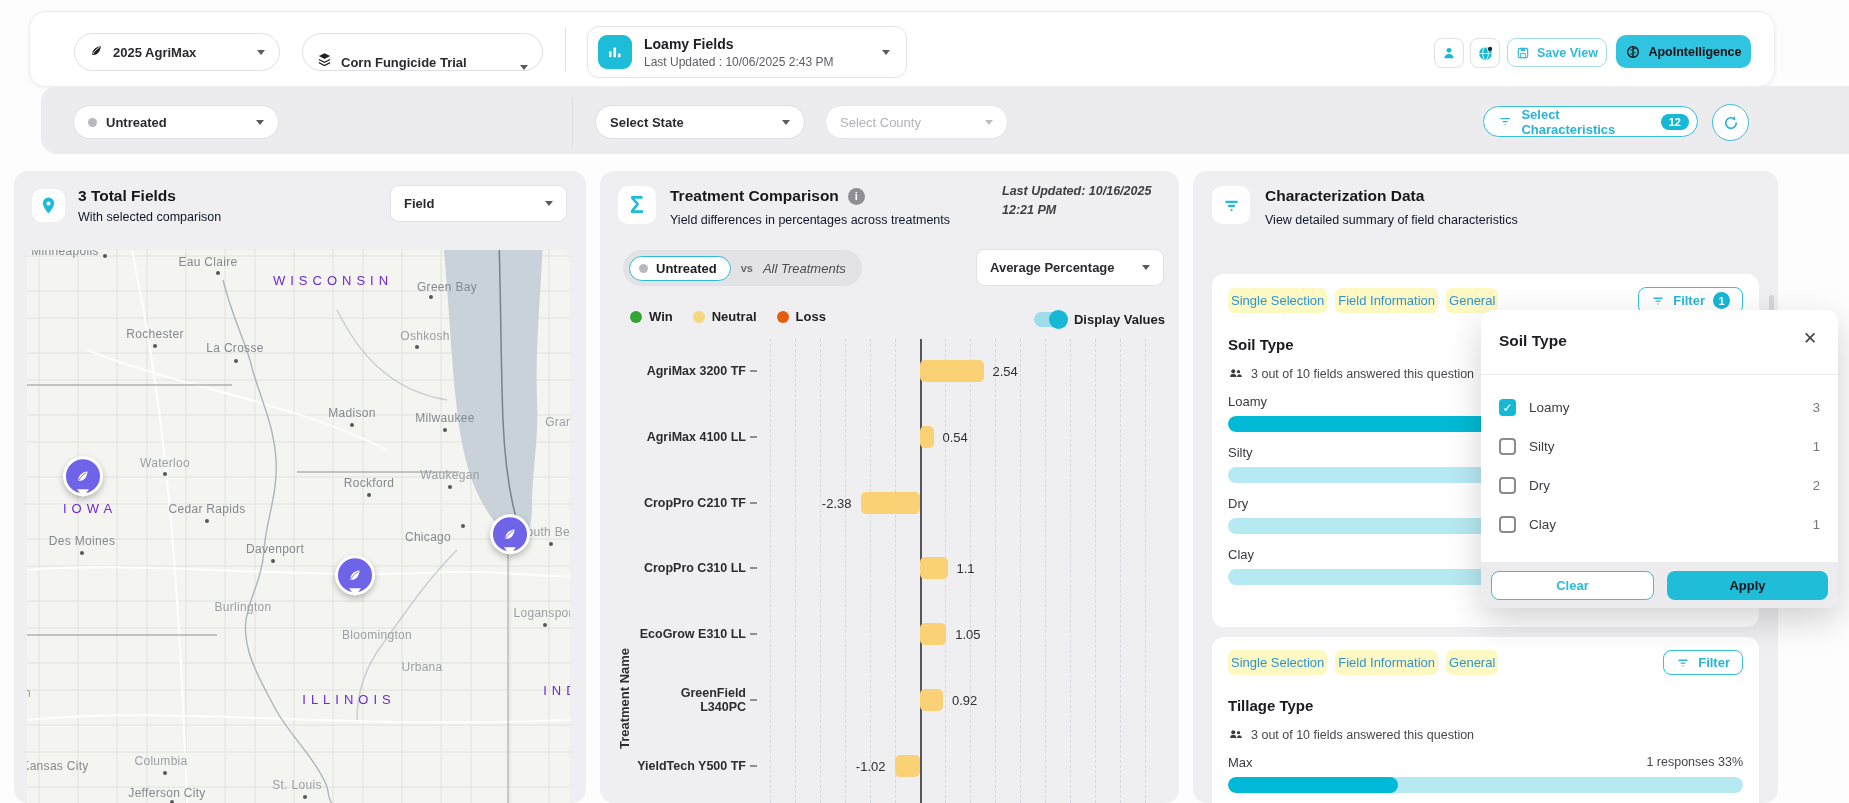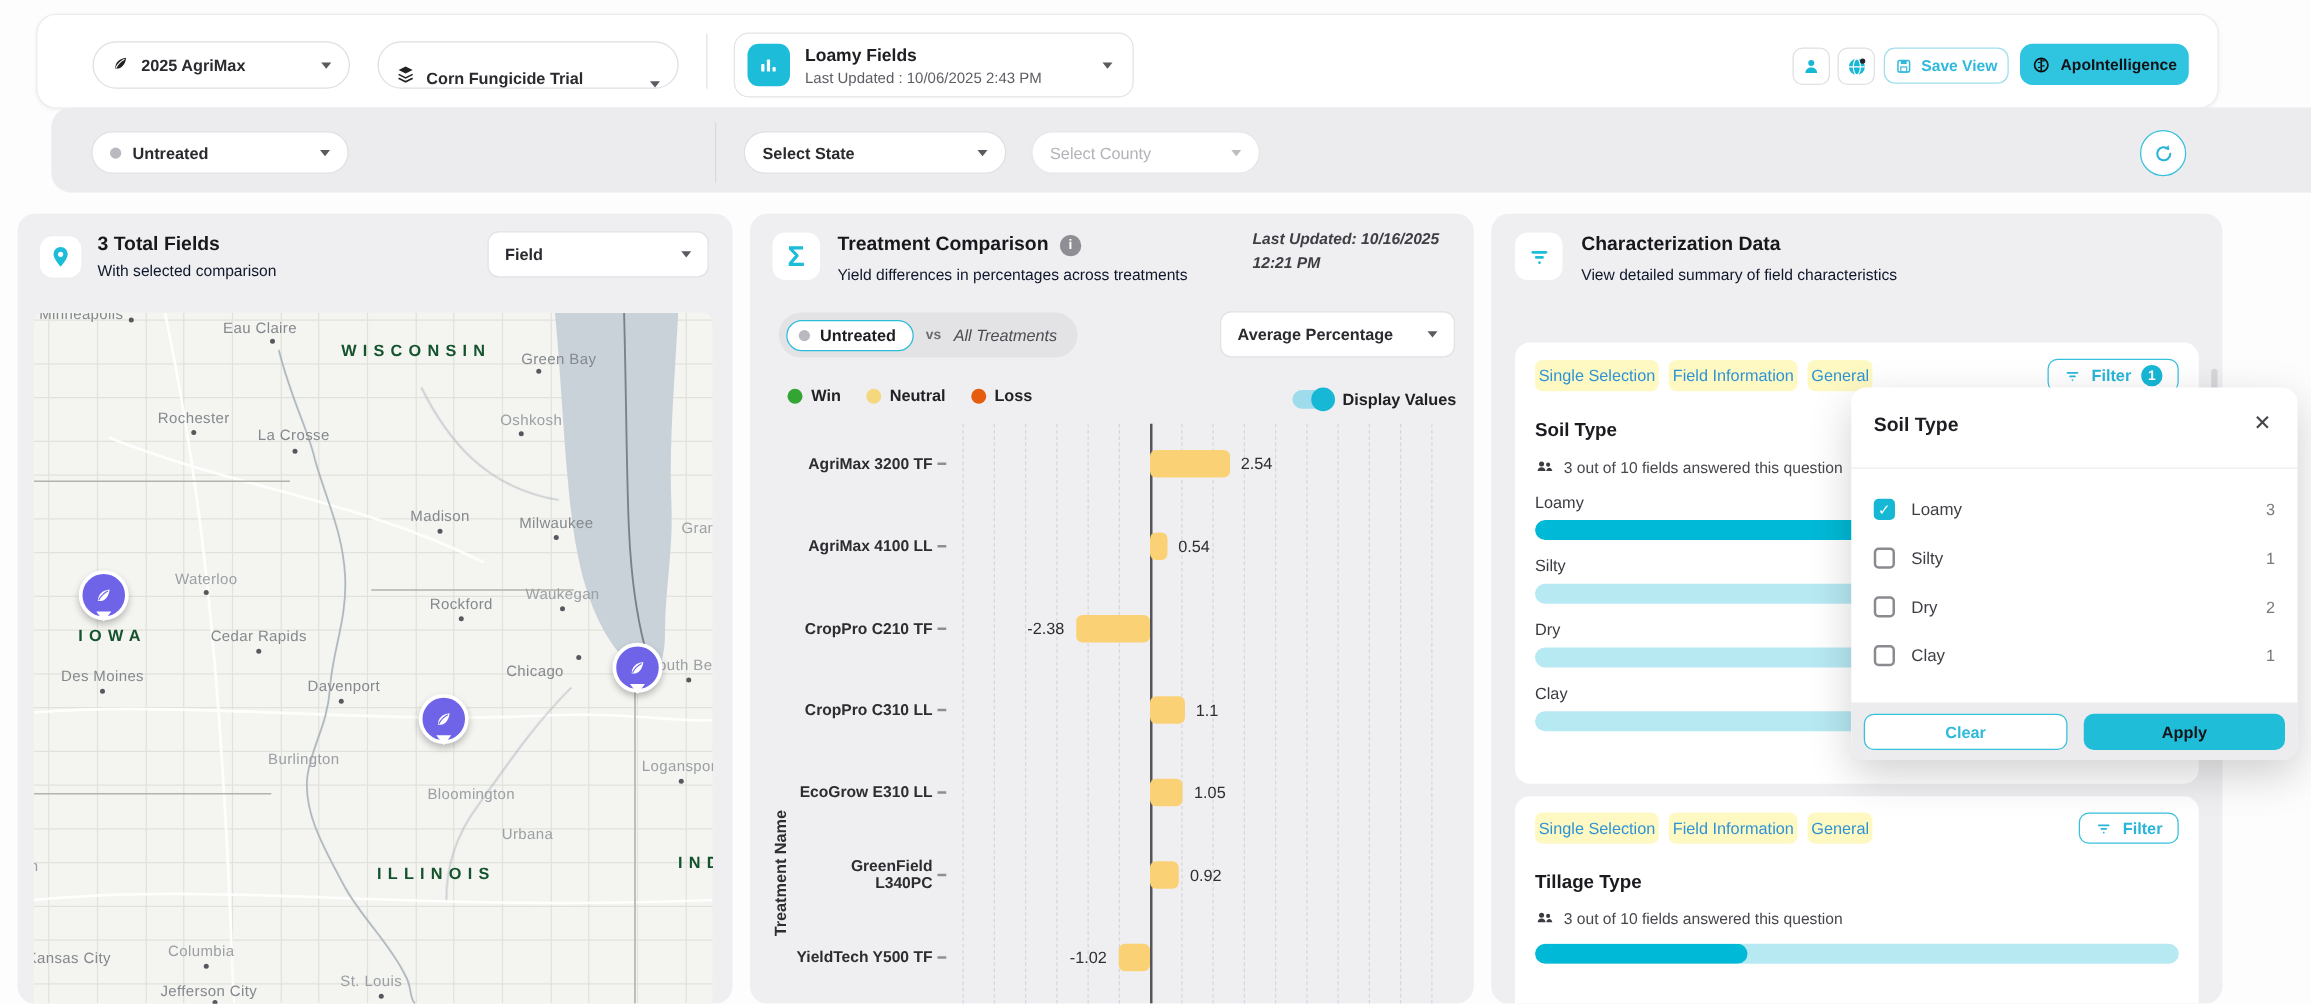--- a/index.html
+++ b/index.html
@@ -28,21 +28,21 @@
   
   .panel{position:absolute;top:171px;height:632px;background:#efeff1;border-radius:14px;overflow:hidden;}
   .panel-tile{position:absolute;background:#fff;border-radius:10px;display:flex;align-items:center;justify-content:center;}
   .p-title{position:absolute;font-size:15.5px;font-weight:bold;color:#17171c;}
   .p-sub{position:absolute;font-size:12.5px;color:#0f172a;}
   
   .map-box{position:absolute;left:13px;top:79px;width:543px;height:553px;background:#f4f4f1;border-radius:8px 8px 0 0;overflow:hidden;cursor:grab;}
   .map-city{position:absolute;transform:translate(-50%,-50%);font-size:12px;color:#84898e;white-space:nowrap;letter-spacing:.3px;}
   .map-city.faint{color:#9ba0a4;}
   .city-dot{position:absolute;width:4px;height:4px;border-radius:50%;background:#55585c;transform:translate(-50%,-50%);}
-  .map-state{position:absolute;transform:translate(-50%,-50%);font-size:13px;color:#14532d;letter-spacing:5px;white-space:nowrap;font-weight:bold;}
+  .map-state{position:absolute;transform:translate(-50%,-50%);font-size:13px;color:#6d28d9;letter-spacing:5px;white-space:nowrap;font-weight:normal;}
   .map-marker{position:absolute;width:34px;height:34px;border-radius:50%;background:#6f63e8;border:3px solid #fff;box-shadow:0 3px 6px rgba(0,0,0,.25);display:flex;align-items:center;justify-content:center;transform:translate(-50%,-62%);cursor:pointer;}
   .map-marker::after{content:'';position:absolute;left:50%;bottom:-10px;transform:translateX(-50%);border:6px solid transparent;border-top:8px solid #fff;}
   
   .cmp-pill{position:absolute;left:23px;top:79px;height:36px;background:#e3e3e6;border-radius:18px;display:flex;align-items:center;gap:10px;padding:0 16px 0 6px;}
   .inner-pill{display:flex;align-items:center;gap:8px;background:#fff;border:1.5px solid #2cbcda;border-radius:15px;padding:4px 13px 4px 9px;font-size:13px;font-weight:bold;cursor:pointer;}
   .vs-label{font-size:11px;font-weight:bold;color:#6a6a70;}
   .alltreat{font-size:13px;font-style:italic;color:#4c4c52;}
   .dd-box{position:absolute;display:flex;align-items:center;background:#fff;border:1px solid #e2e2e6;border-radius:9px;padding:0 13px;font-size:13px;font-weight:bold;color:#2a2a2f;box-sizing:border-box;cursor:pointer;}
   .last-updated{position:absolute;font-size:12.5px;font-style:italic;font-weight:bold;color:#3e3e45;line-height:1.55;}
   .legend-row{position:absolute;left:30px;top:138px;display:flex;gap:20px;align-items:center;}
@@ -170,20 +170,29 @@
     <span class="caret"></span>
   </div>
   <div class="vdiv" style="left:572px;top:98px;height:48px;background:#dadade;"></div>
   <div class="pill" style="left:595px;top:105px;width:210px;height:34px;">
     <span class="grow">Select State</span>
     <span class="caret"></span>
   </div>
   <div class="pill" style="left:825px;top:105px;width:183px;height:34px;color:#b2b2b8;border-color:#e6e6ea;">
     <span class="grow" style="font-weight:normal;">Select County</span>
     <span class="caret lt"></span>
+  </div>
+  <div class="chars-btn">
+    <svg width="15" height="15" viewBox="0 0 24 24">
+        <rect x="4" y="6" width="16" height="2.4" rx="1.2" fill="#27b4d6"></rect>
+        <rect x="7.5" y="11" width="9" height="2.4" rx="1.2" fill="#27b4d6"></rect>
+        <rect x="10.8" y="16" width="2.4" height="2.4" rx="1.2" fill="#27b4d6"></rect>
+      </svg>
+    <span>Select Characteristics</span>
+    <span class="badge">12</span>
   </div>
   <div class="refresh-btn">
     <svg width="18" height="18" viewBox="0 0 24 24">
         <path d="M19 12a7 7 0 1 1-2.2-5.1" fill="none" stroke="#27b4d6" stroke-width="2.2" stroke-linecap="round"></path>
         <path d="M17.4 2.6v4.6h-4.6z" fill="#27b4d6"></path>
       </svg>
   </div>
 
   <div class="panel" style="left:14px;width:572px;">
     <span class="panel-tile" style="left:18px;top:18px;width:33px;height:33px;">
@@ -526,20 +535,24 @@
         <svg width="15" height="15" viewBox="0 0 20 20">
             <circle cx="7" cy="7" r="2.7" fill="#3c3c42"></circle>
             <path d="M2.8 14.5c0-2.5 1.9-4.2 4.2-4.2s4.2 1.7 4.2 4.2z" fill="#3c3c42"></path>
             <circle cx="14" cy="7.6" r="2.2" fill="#3c3c42"></circle>
             <path d="M12 14.5c.3-2.1 1.6-3.5 3.3-3.5 1.6 0 2.9 1.4 3.2 3.5z" fill="#3c3c42"></path>
           </svg>
         <span>3 out of 10 fields answered this question</span>
       </div>
       <div class="bars">
           <div class="bar-row">
+            <div class="lr">
+              <span>Max</span>
+              <span class="meta">1 responses 33%</span>
+            </div>
             <div class="track">
               <div class="fill" style="width: 33%;"></div>
             </div>
           </div>
         </div>
     </div>
 
     <div class="scroll-thumb"></div>
   </div>
 

